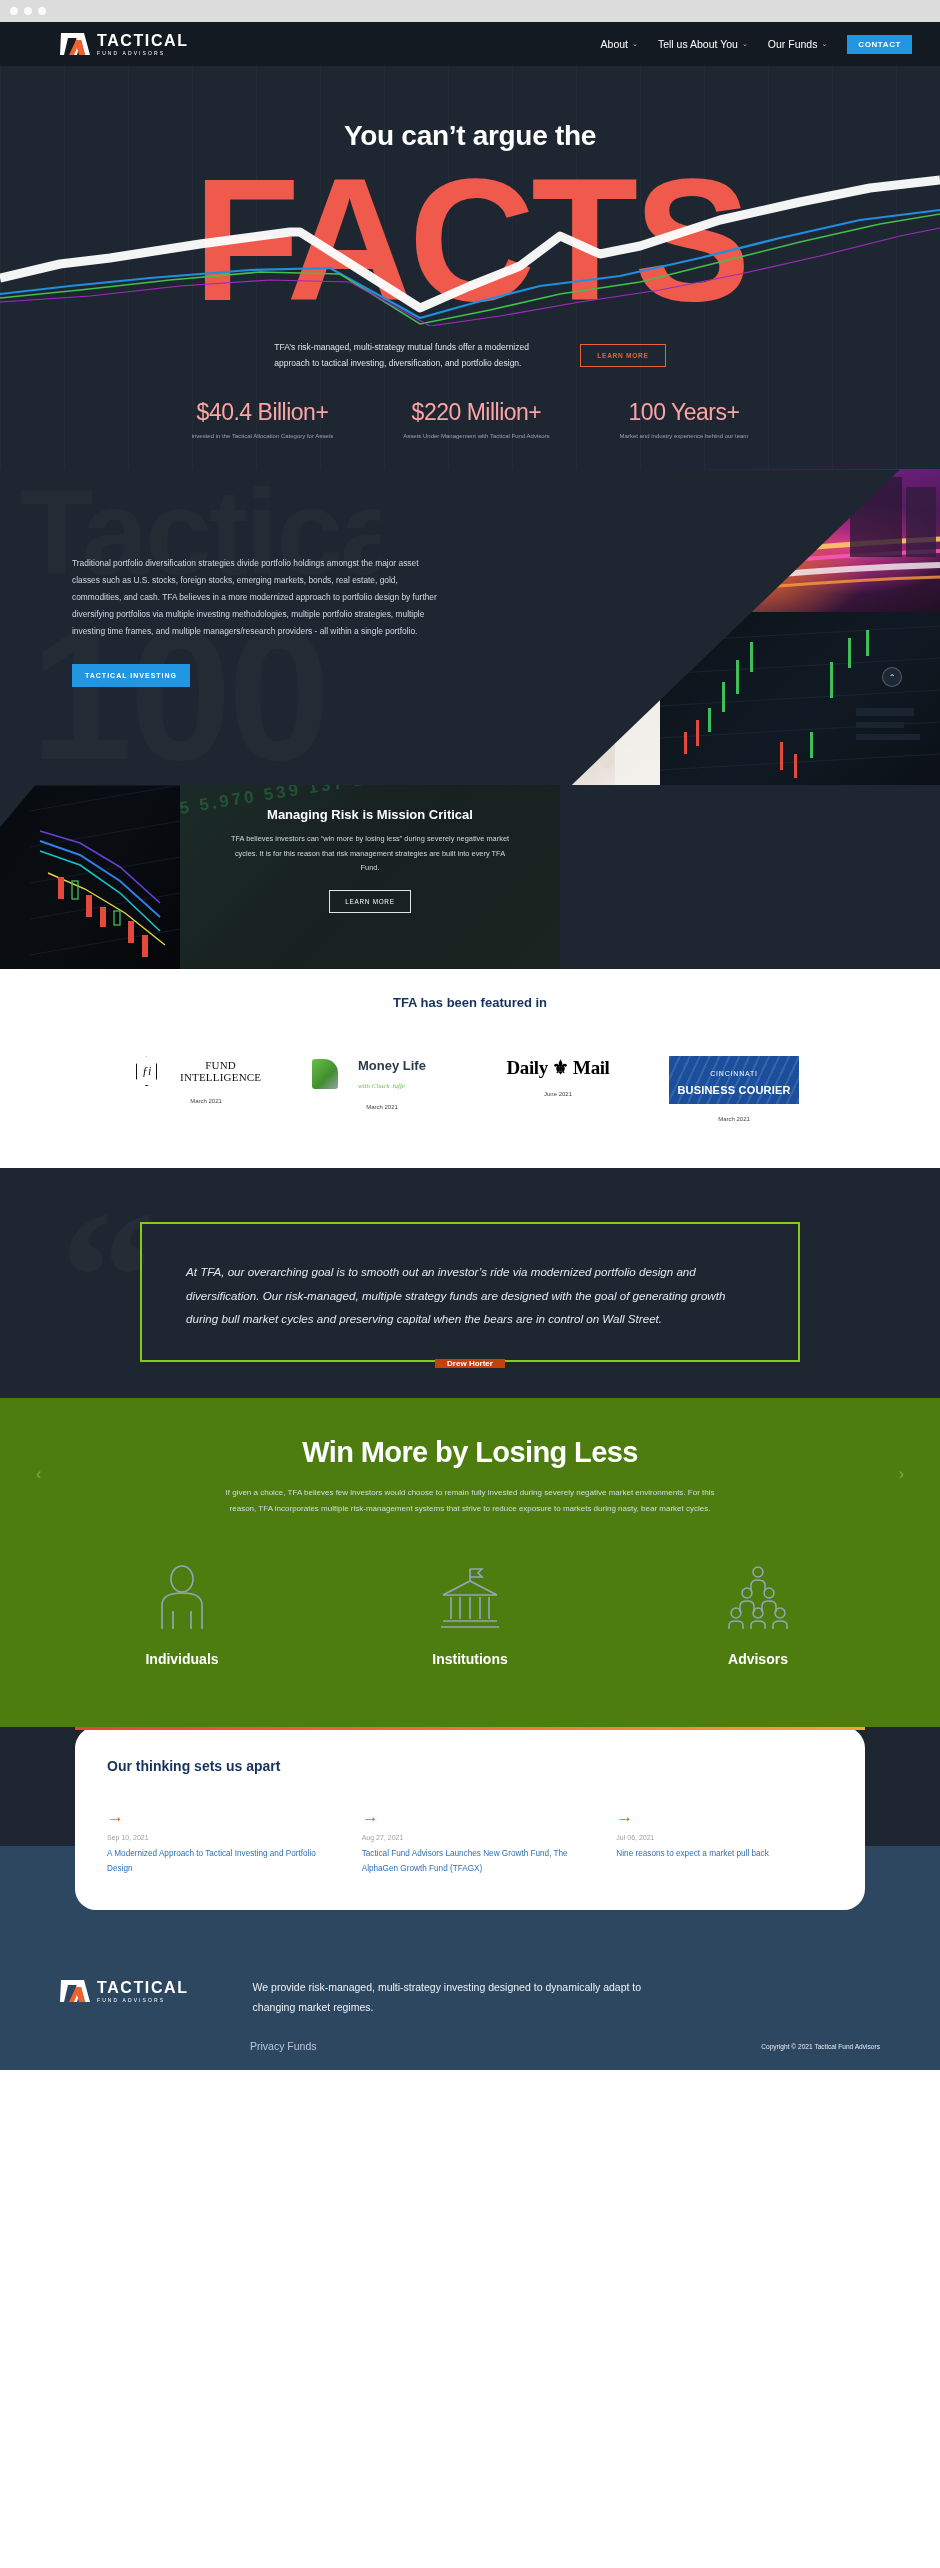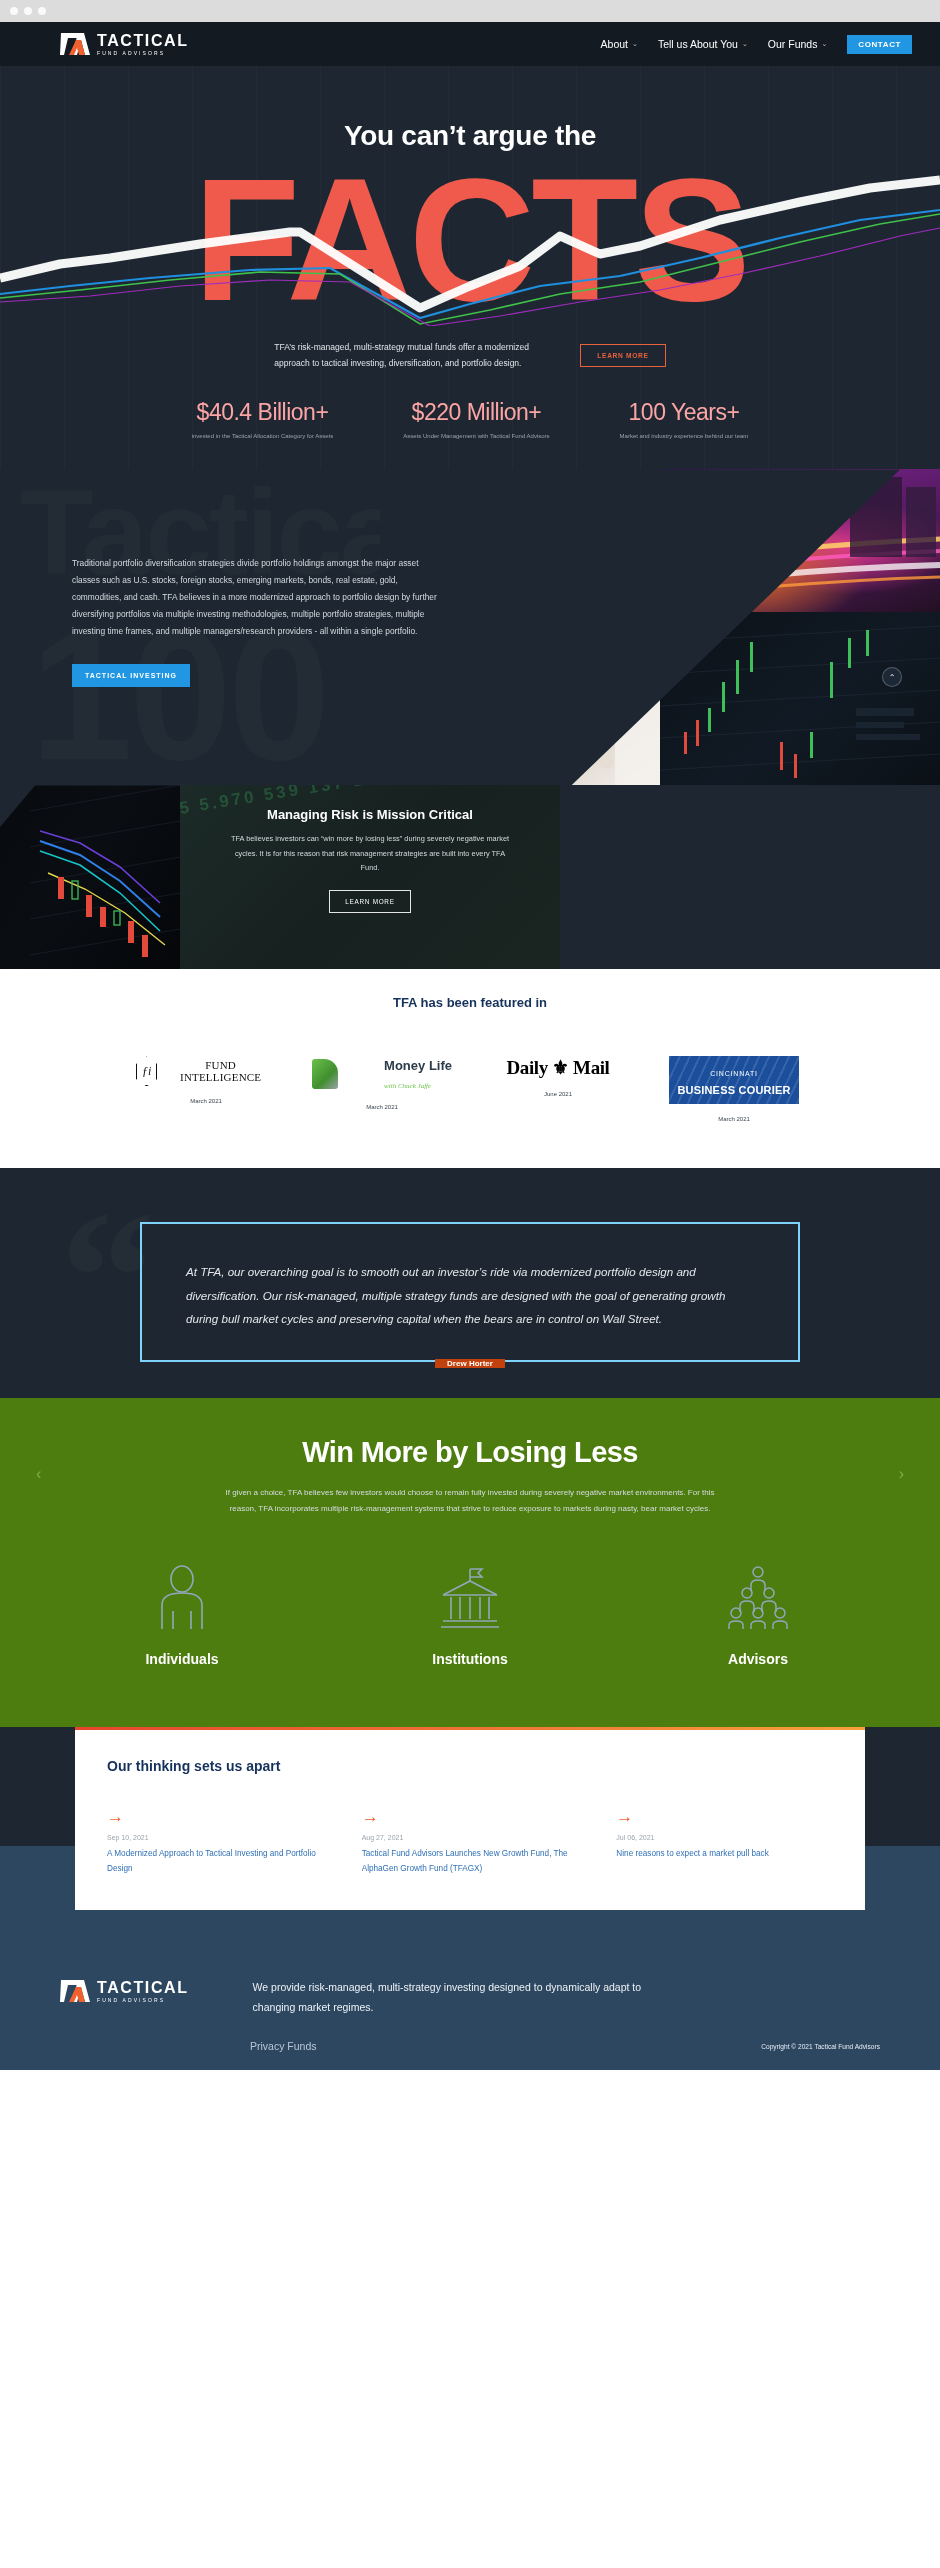--- a/index.html
+++ b/index.html
@@ -165,21 +165,21 @@
 
   
   .logo-fi{ display:flex; align-items:center; justify-content:center; gap:8px; }
   .hexmark{
     width:22px;height:30px;border:1px solid #111;
     clip-path:polygon(50% 0,100% 25%,100% 75%,50% 100%,0 75%,0 25%);
     display:flex;align-items:center;justify-content:center;
     font-family:"Liberation Serif",serif; font-style:italic; font-size:12px; color:#111;
   }
   .fi-text{ font-family:"Liberation Serif",serif; font-size:11px; color:#111; letter-spacing:.2px; }
-  .ml-wrap{ display:flex; align-items:center; justify-content:space-between; gap:0;}
+  .ml-wrap{ display:flex; align-items:center; justify-content:flex-start; gap:20px;}
   .ml-leaf{
     width:26px;height:30px;background:linear-gradient(135deg,#6cc04a,#3f8f2e 60%,#9aa3a8);
     border-radius:3px 14px 3px 3px;
   }
   .ml-text{ text-align:left; }
   .ml-1{ font-size:13px; font-weight:bold; color:#2b3b49; line-height:1; }
   .ml-2{ font-size:7px; color:#6cc04a; font-style:italic; font-family:"Liberation Serif",serif; }
   .dm{ font-family:"Liberation Serif",serif; font-weight:bold; font-size:19px; color:#000; letter-spacing:-.4px;}
   .cbc{
     background:#1b4f9c; color:#fff; padding:6px 8px; display:inline-block;
@@ -188,21 +188,21 @@
   .cbc-1{ font-size:7px; letter-spacing:.8px; }
   .cbc-2{ font-size:11px; font-weight:bold; letter-spacing:.2px; }
 
   
   .quote-sec{ background:#1e2731; padding:54px 0 36px; position:relative; overflow:hidden;}
   .quote-ghost{
     position:absolute; left:60px; top:14px; font-size:190px; font-weight:bold;
     color:rgba(255,255,255,.028); line-height:1; font-family:"Liberation Serif",serif;
   }
   .quote-box{
-    position:relative; width:660px; margin:0 auto; border:2px solid #7dd3fc;
+    position:relative; width:660px; margin:0 auto; border:2px solid #84cc16;
     padding:36px 44px 30px;
   }
   .quote-text{
     color:#e4e8ec; font-style:italic; font-size:11.6px; line-height:2.0;
   }
   .quote-author-wrap{
     position:absolute; left:0; right:0; bottom:-8px; display:flex; align-items:center;
     justify-content:center;
   }
   .quote-author{
@@ -222,20 +222,21 @@
 
   
   .thinking-sec{ background:#1e2731; position:relative; padding-bottom:40px;}
   .thinking-band{
     position:absolute; left:0; right:0; bottom:0; height:104px; background:#2d4761;
   }
   .thinking-card{
     position:relative; width:790px; margin:0 auto; background:#fff;
     border-top:3px solid; border-image:linear-gradient(90deg,#e8442f,#f6a13c) 1;
     padding:28px 32px 34px;
+    border-radius:21px;
   }
   .thinking-h{ color:#16325c; font-size:14px; font-weight:bold; }
   .posts{ display:flex; gap:38px; margin-top:34px; }
   .post{ width:218px; }
   .post-arrow{ color:#f05a28; font-size:17px; line-height:1; }
   .post-date{ color:#9aa3ab; font-size:7px; margin-top:9px; }
   .post-title{ color:#2e6fb5; font-size:8.2px; line-height:1.85; margin-top:5px; cursor:pointer;}
 
   
   .footer{ background:#2d4761; padding:28px 0 18px; }

